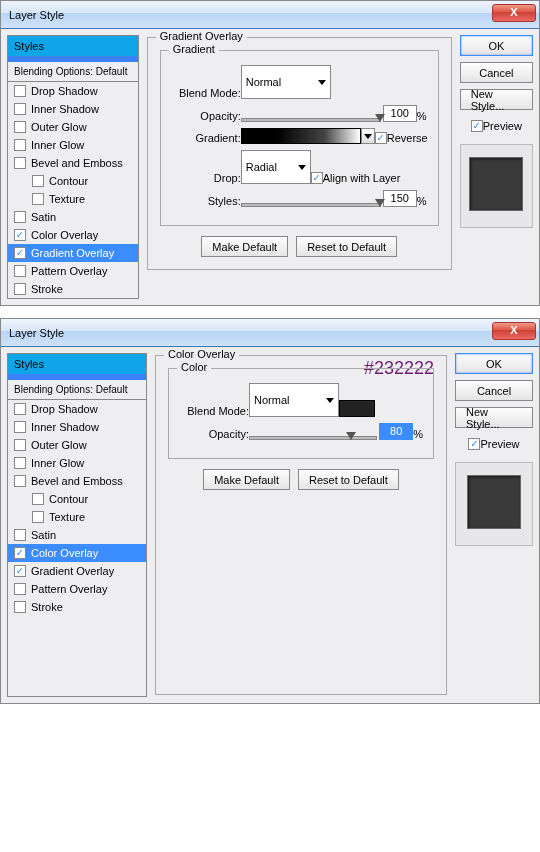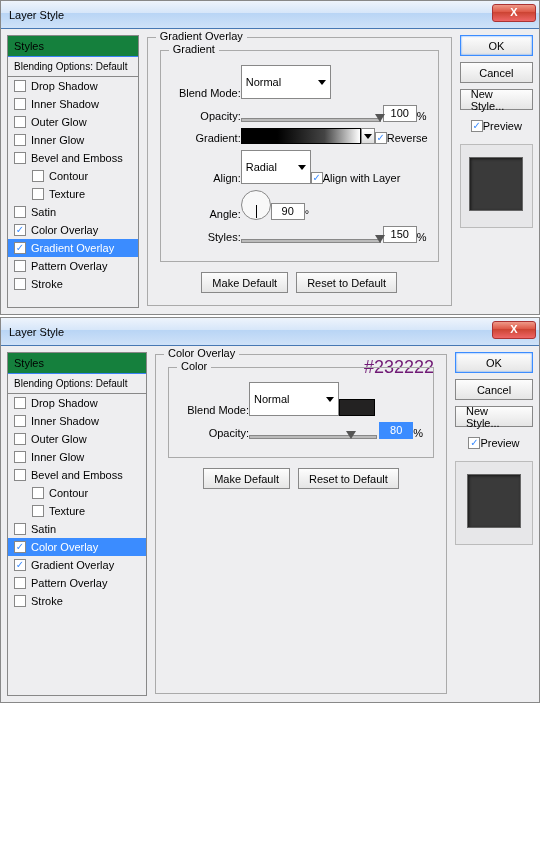--- a/index.html
+++ b/index.html
@@ -1,22 +1,22 @@
 <!DOCTYPE html>
 <html><head>
 <meta charset="utf-8">
 <style>
 * { box-sizing: border-box; margin: 0; padding: 0; font-family: "Segoe UI", Tahoma, sans-serif; font-size: 11px; }
 body { background: #fff; width: 540px; }
-.dialog { border: 1px solid #888; background: #eeeef0; margin-bottom: 2px; position: relative; }
+.dialog { border: 1px solid #888; background: #eeeef0; margin-bottom: 12px; position: relative; }
 .titlebar { height: 28px; background: linear-gradient(#eef4fc,#d6e6f9 45%,#b9d5f5 46%,#cfe2f8); display: flex; align-items: center; padding-left: 8px; color: #000; font-size: 12px; border-bottom: 1px solid #4778b3; }
 .closebtn { position: absolute; right: 3px; top: 3px; width: 44px; height: 18px; background: linear-gradient(#e98,#d54 45%,#c43 46%,#e66); border: 1px solid #a33; border-radius: 3px; color: #fff; text-align: center; line-height: 15px; font-size: 11px; font-weight: bold; }
 .body { display: flex; padding: 6px; gap: 6px; }
 .styles-list { width: 140px; border: 1px solid #888; background: #eeeef0; }
-.styles-header { border-bottom: 1px solid #3b82f6; padding: 4px 6px; background: #15803d; }
+.styles-header { border-bottom: 6px solid #3b82f6; padding: 4px 6px; background: #0ea5e9; }
 .blending-sub { border-bottom: 1px solid #888; padding: 4px 6px; background: #eeeef0; font-size: 10px; }
 .style-item { padding: 3px 6px; display: flex; align-items: center; gap: 5px; }
 .style-item.indent { padding-left: 24px; }
 .style-item.sel { background: #3b8cff; color: #fff; }
 .cb { width: 12px; height: 12px; border: 1px solid #888; background: #fff; display: inline-flex; align-items: center; justify-content: center; font-size: 10px; color: #3b8cff; line-height: 1; }
 .panel-center { flex: 1; position: relative; }
 .fieldset { border: 1px solid #aaa; margin: 2px; padding: 8px 10px 12px; position: relative; }
 .legend { position: absolute; top: -8px; left: 8px; background: #eeeef0; padding: 0 4px; font-size: 11px; }
 .row { display: flex; align-items: flex-end; margin: 6px 0; }
 .label { width: 70px; text-align: right; }
@@ -126,33 +126,27 @@
       <div class="row">
         <span class="label">Gradient:</span>
         <div class="gradbar"></div>
         <div class="gradcaret">
                   <span class="caret"></span>
                 </div>
         <span class="cb">✓</span>
         <span>Reverse</span>
       </div>
       <div class="row">
-        <span class="label">Align:</span>
+        <span class="label">Drop:</span>
         <div class="select" style="width:70px">
                   <span>Radial</span>
                   <span class="caret"></span>
                 </div>
         <span class="cb">✓</span>
         <span>Align with Layer</span>
-      </div>
-      <div class="row">
-        <span class="label">Angle:</span>
-        <div class="dial"></div>
-        <div class="numbox">90</div>
-        <span>°</span>
       </div>
       <div class="row">
         <span class="label">Styles:</span>
         <div class="slider">
                   <div class="thumb" style="left:calc(100% - 5px)"></div>
                 </div>
         <div class="numbox">150</div>
         <span>%</span>
       </div>
     </div>

